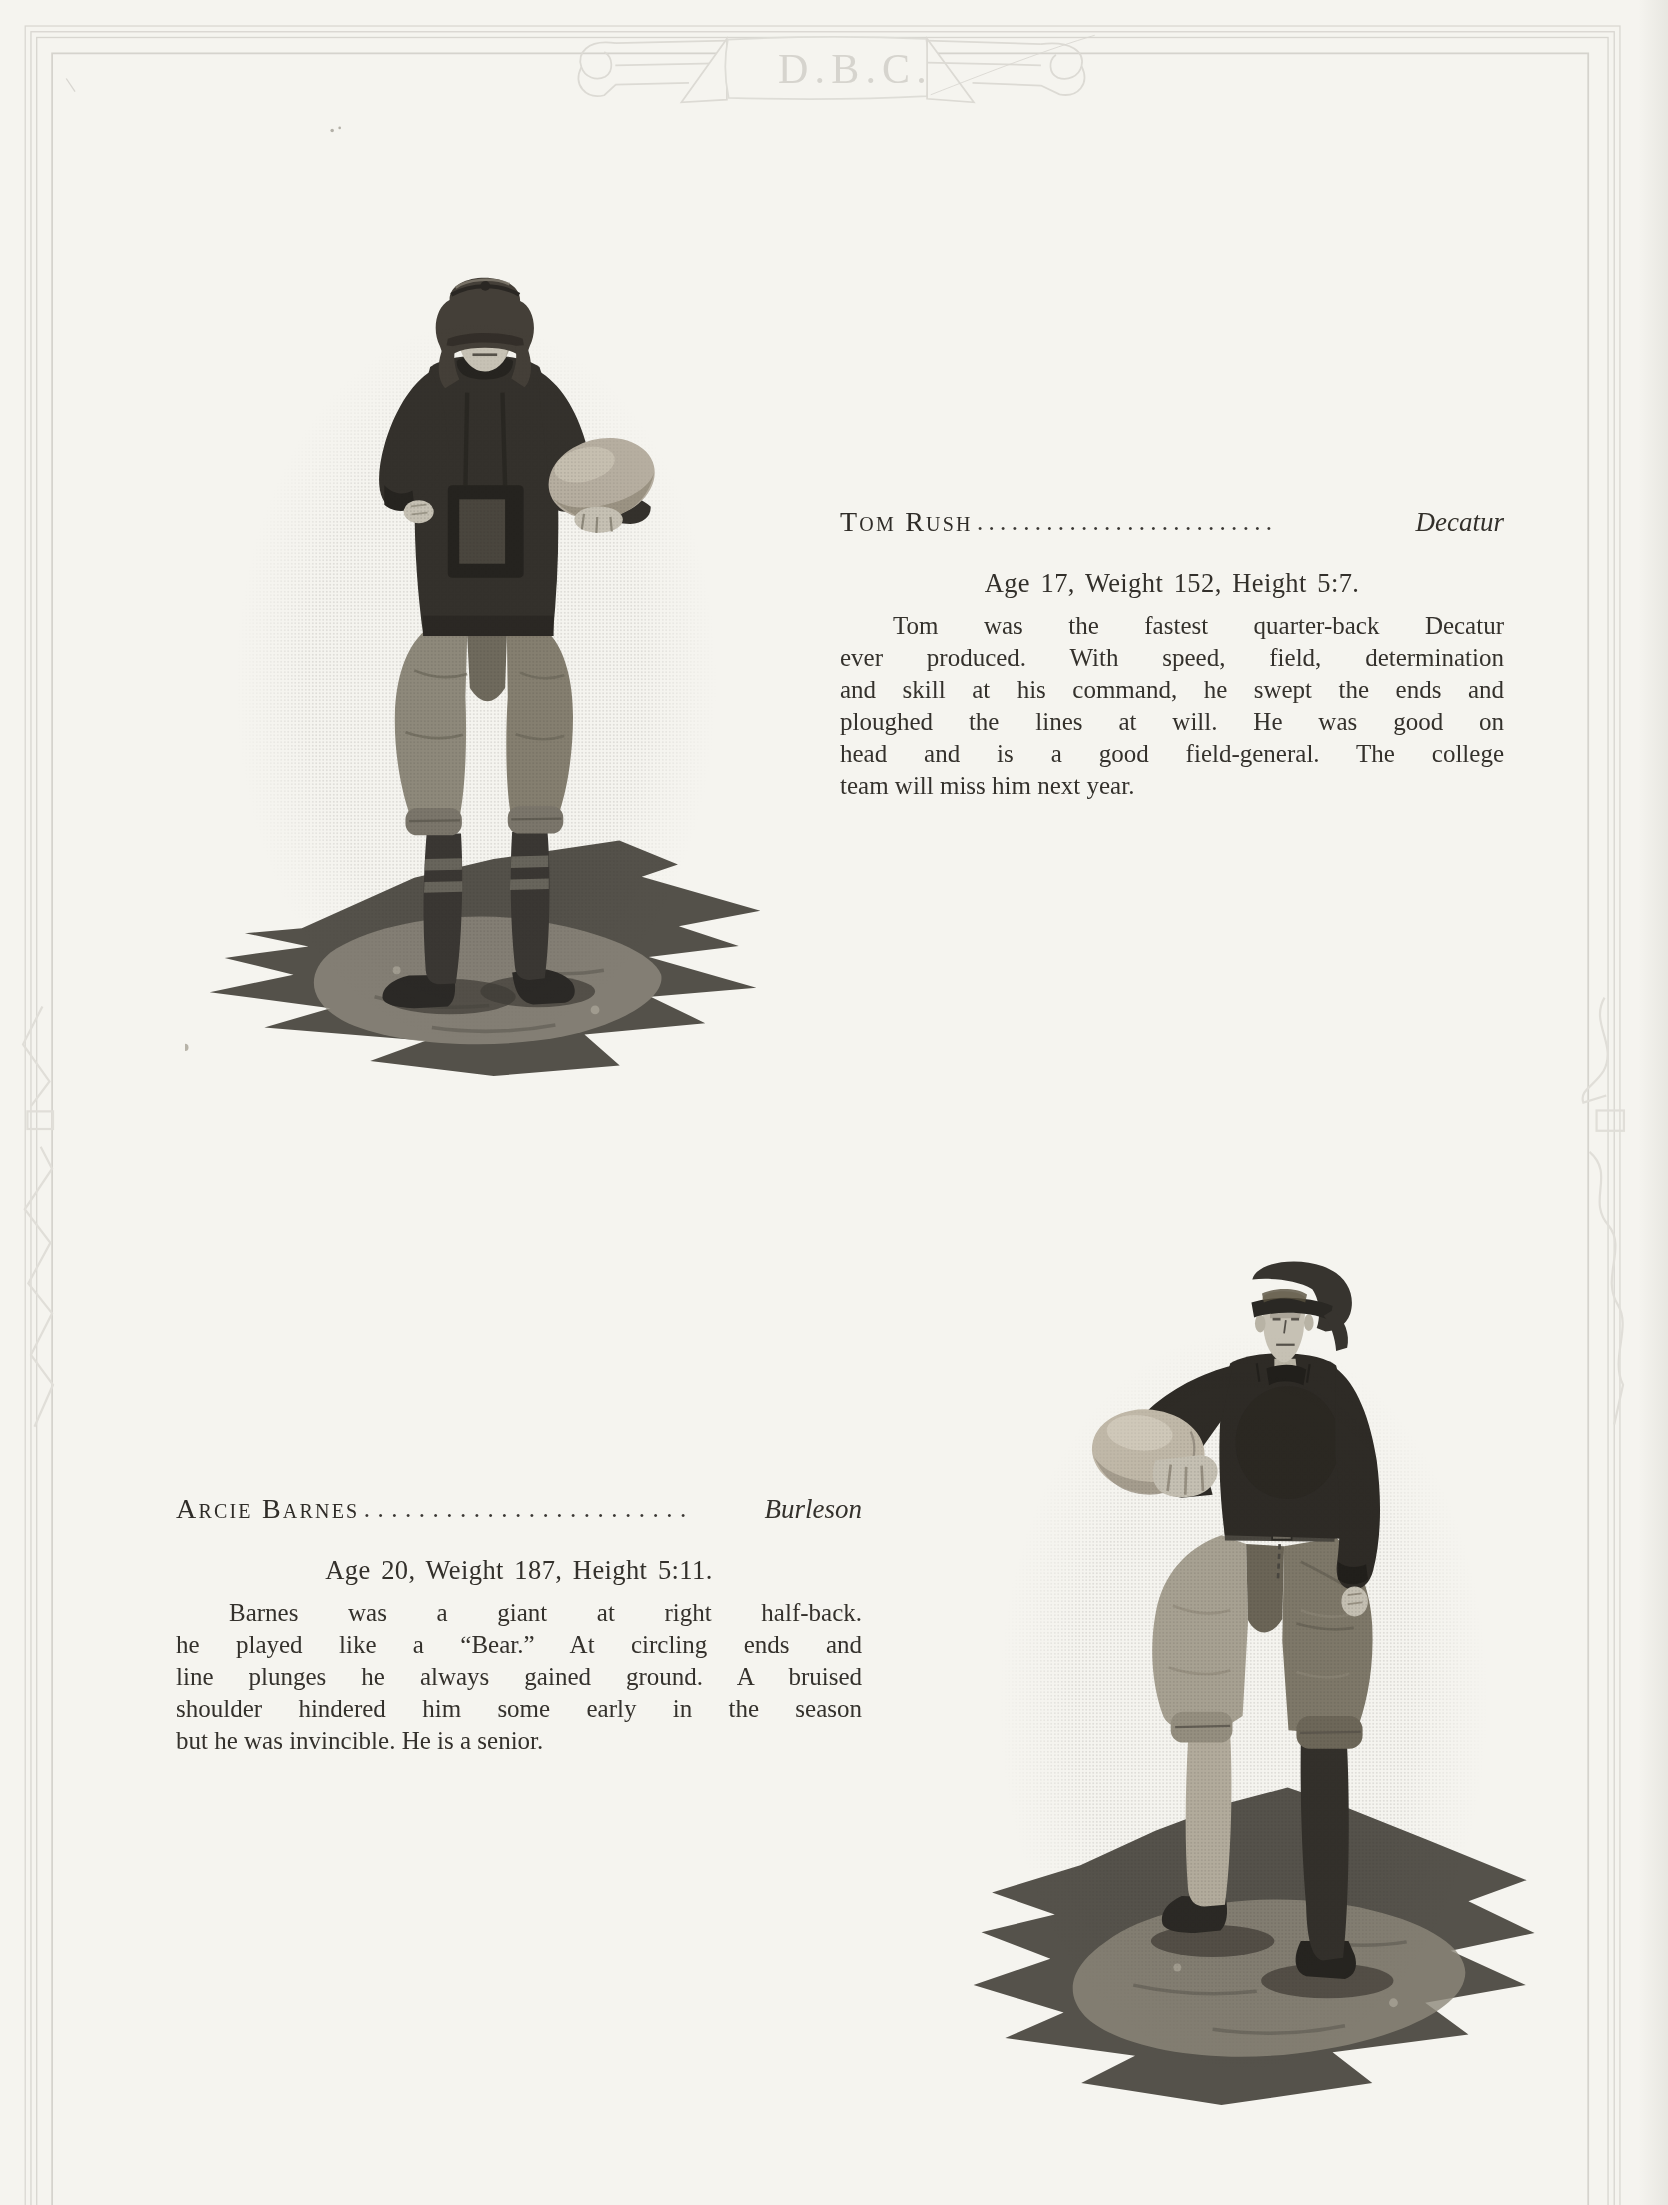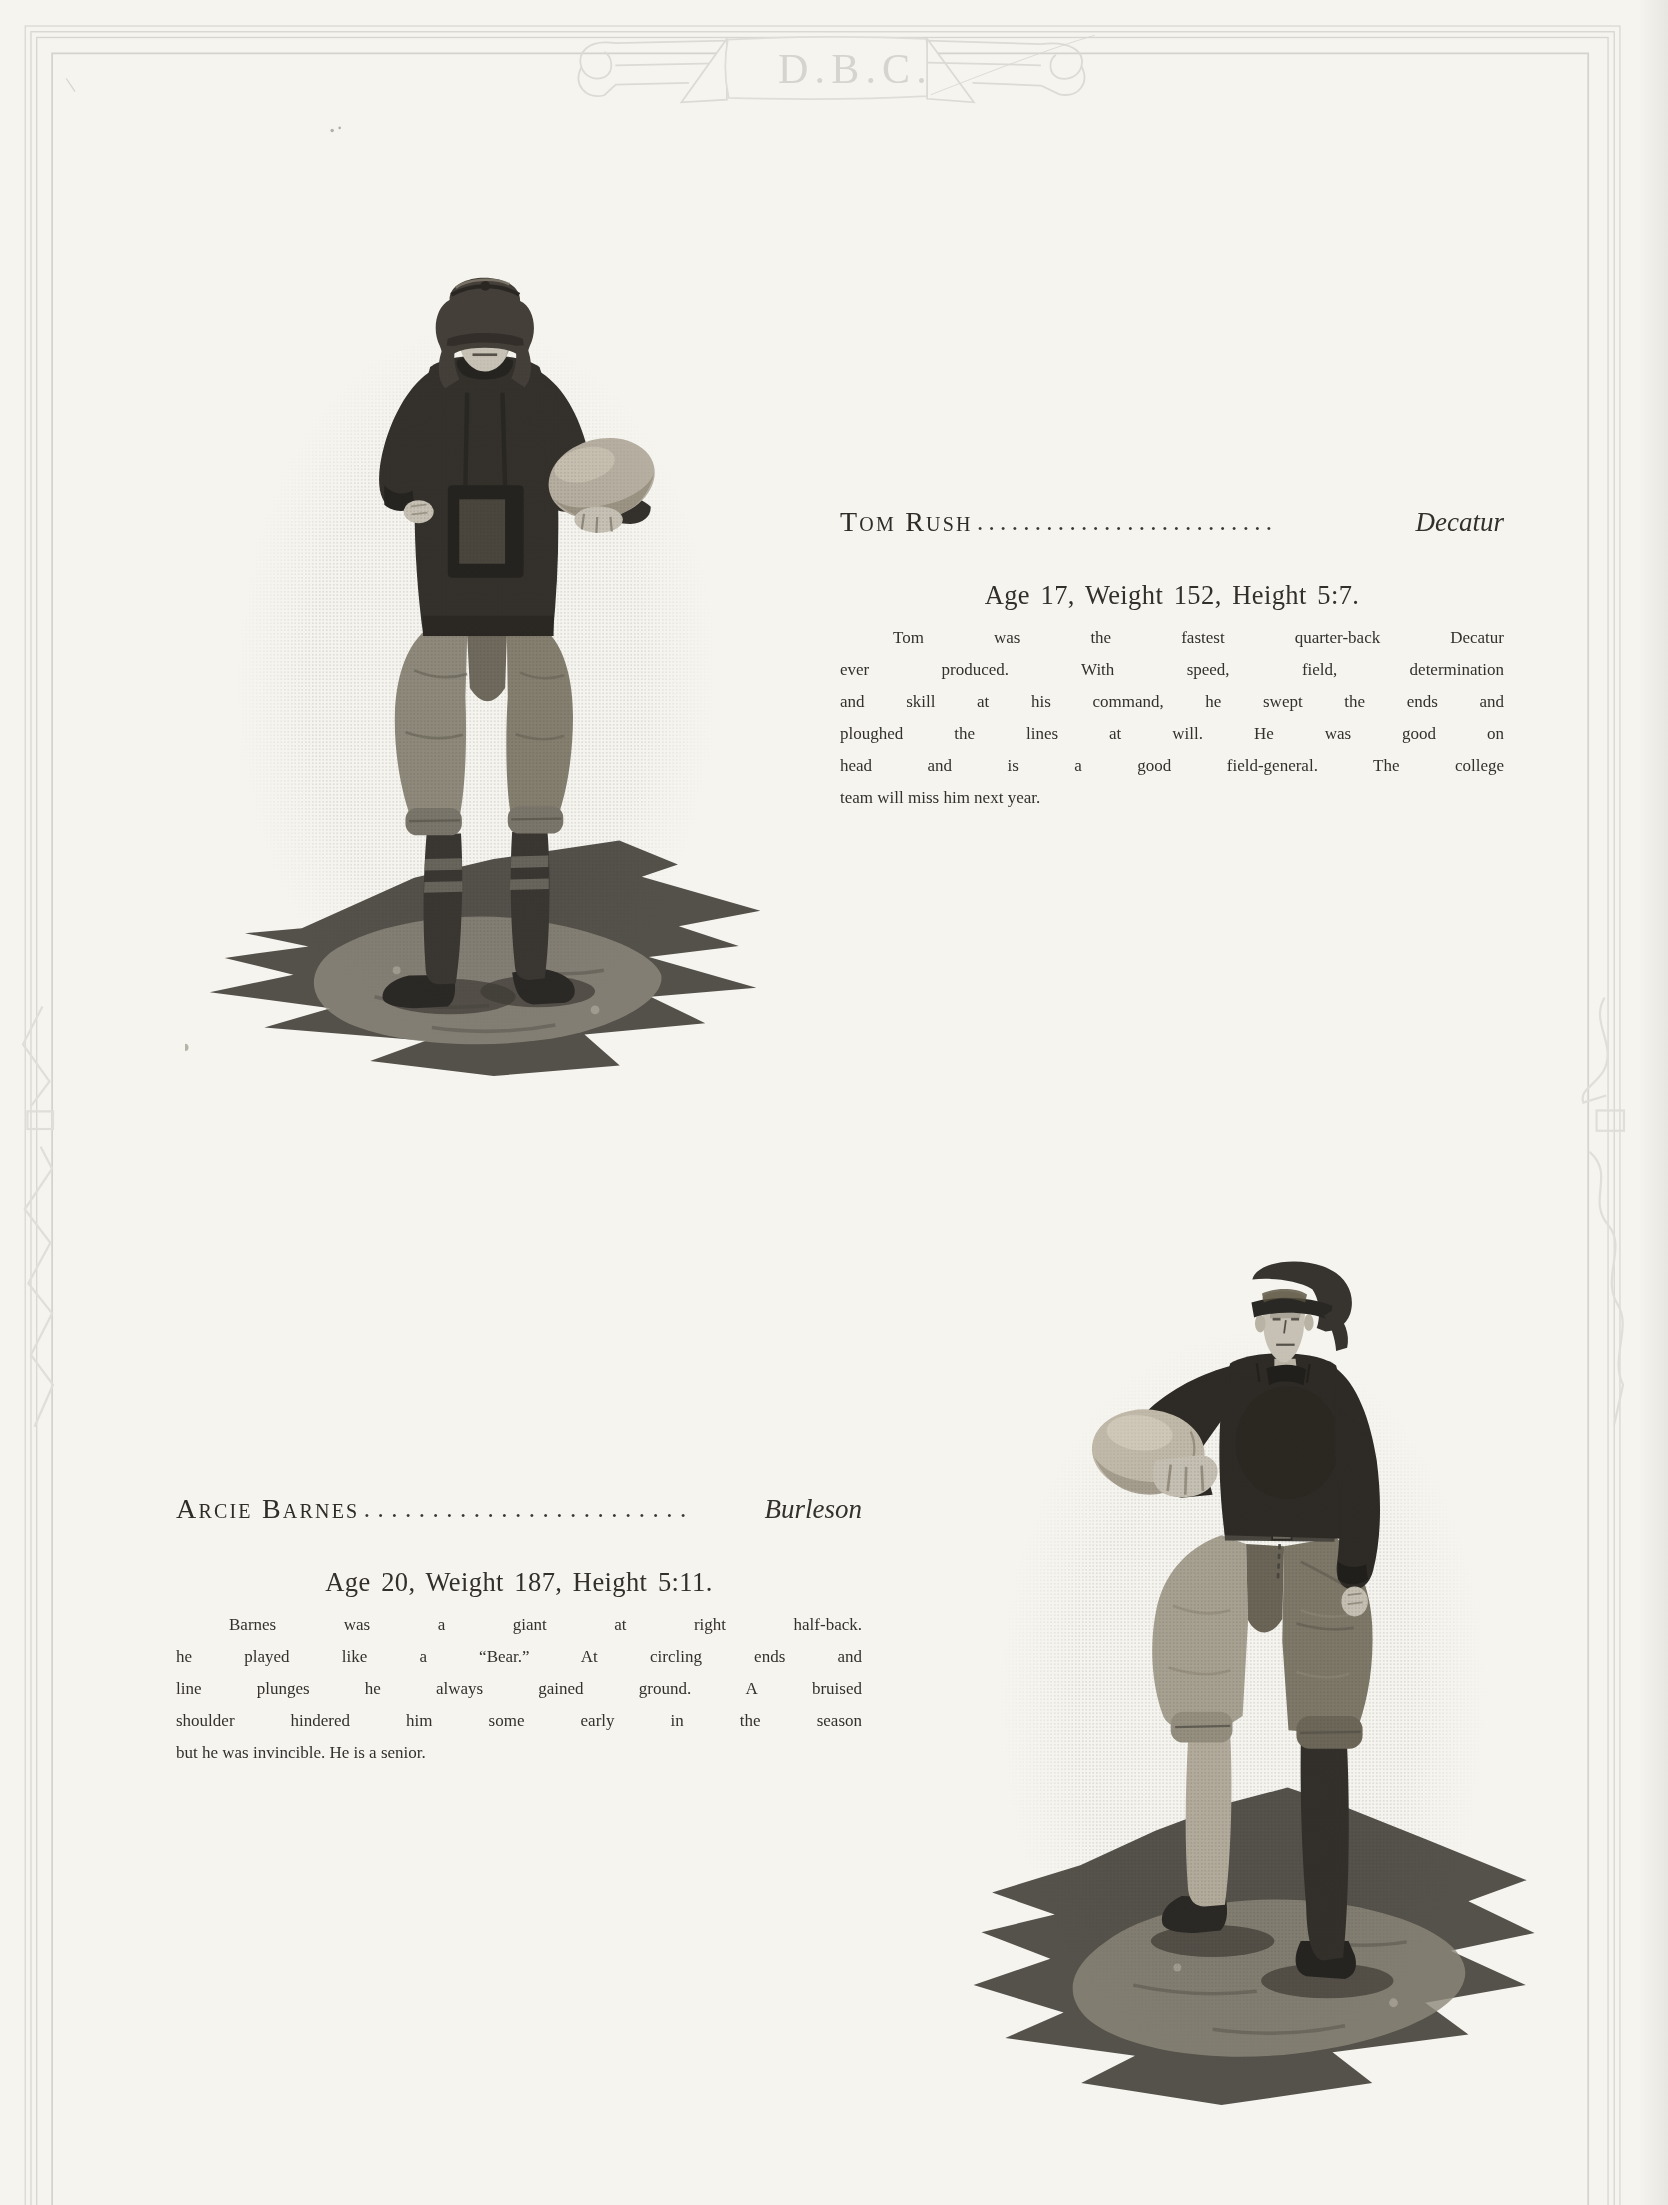--- a/index.html
+++ b/index.html
@@ -27,22 +27,22 @@
   .tb-barnes{left:176px;top:1492px;width:686px;}
 
   .name-line{display:flex;align-items:center;height:34px;}
   .pname{font-variant:small-caps;font-size:28px;letter-spacing:2.2px;color:#2f2c28;white-space:nowrap;}
   .leader{flex:1;overflow:hidden;white-space:nowrap;font-size:25px;color:#3a3733;margin:0 4.4px;}
   .leader-tight{letter-spacing:5.3px;}
   .leader-wide{letter-spacing:7.5px;}
   .hometown{font-style:italic;font-size:27px;color:#33302b;white-space:nowrap;}
 
   .stats{font-size:26.5px;text-align:center;color:#33302b;letter-spacing:0.4px;word-spacing:3.5px;
-    margin-top:40px;height:32px;line-height:32px;}
-  .bio{margin-top:10.6px;font-size:17px;line-height:32px;color:#34312c;}
+    margin-top:28px;height:32px;line-height:32px;}
+  .bio{margin-top:10.6px;font-size:25px;line-height:32px;color:#34312c;}
   .bio-line{text-align:justify;text-align-last:justify;}
   .bio-line:first-child{text-indent:53px;}
   .bio-last{text-align-last:left;}
 
   .dbc-title{position:absolute;left:756px;top:41px;width:199px;height:56px;
     font-size:42px;line-height:56px;text-align:center;letter-spacing:6.2px;
     color:#d6d4ce;}
 </style>
 </head>
 <body>

